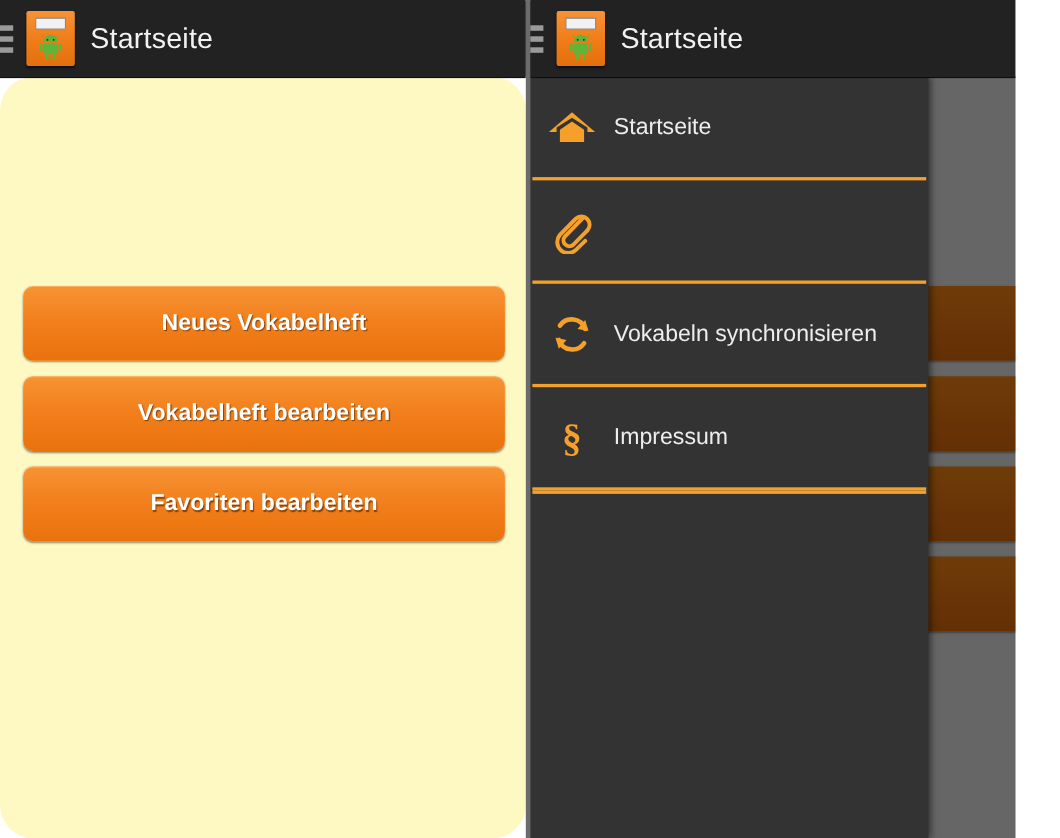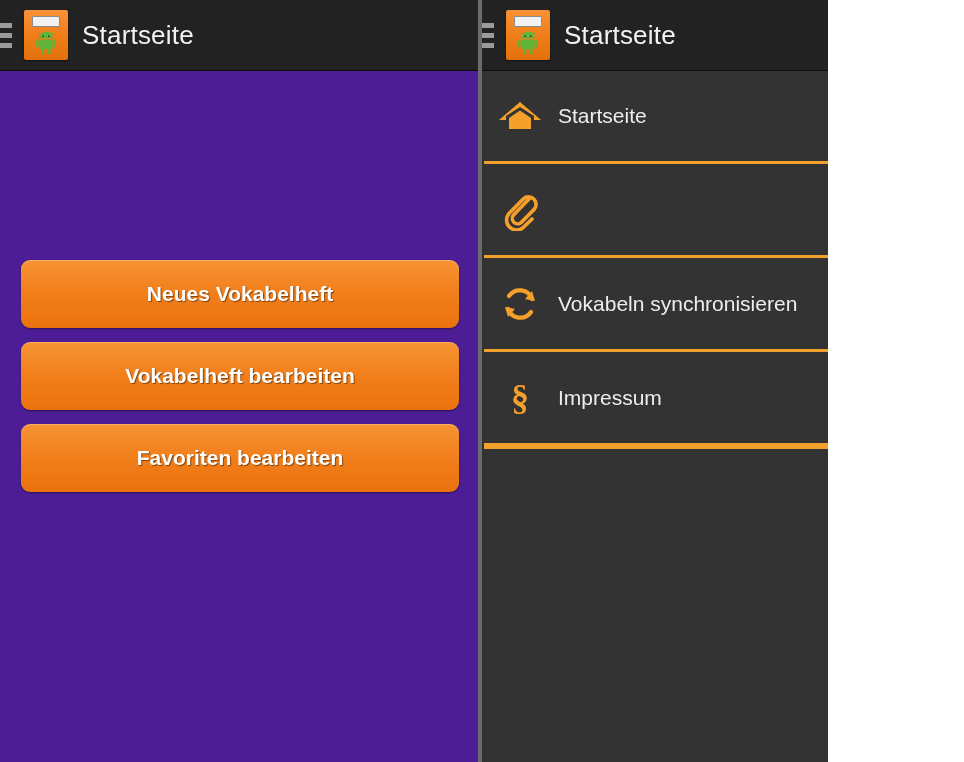--- a/index.html
+++ b/index.html
@@ -8,21 +8,21 @@
     background: #ffffff;
   }
   body {
     width: 964px;
     height: 762px;
     overflow: hidden;
     font-family: "Liberation Sans", sans-serif;
   }
   .screen {
     position: relative;
-    width: 828px;
+    width: 923px;
     height: 762px;
     overflow: hidden;
     background: #ffffff;
   }
 
   
   .panel {
     position: absolute;
     top: 0;
     height: 762px;
@@ -97,21 +97,22 @@
     white-space: nowrap;
   }
 
   
   .content {
     position: absolute;
     top: 70px;
     left: 0;
     right: 0;
     bottom: 0;
-    background: #4c1d95;
+    background: #fef9c3;
+    border-radius: 30px;
   }
   .button-stack {
     position: absolute;
     top: 190px;
     left: 21px;
     width: 438px;
   }
   .big-button {
     display: block;
     width: 100%;

